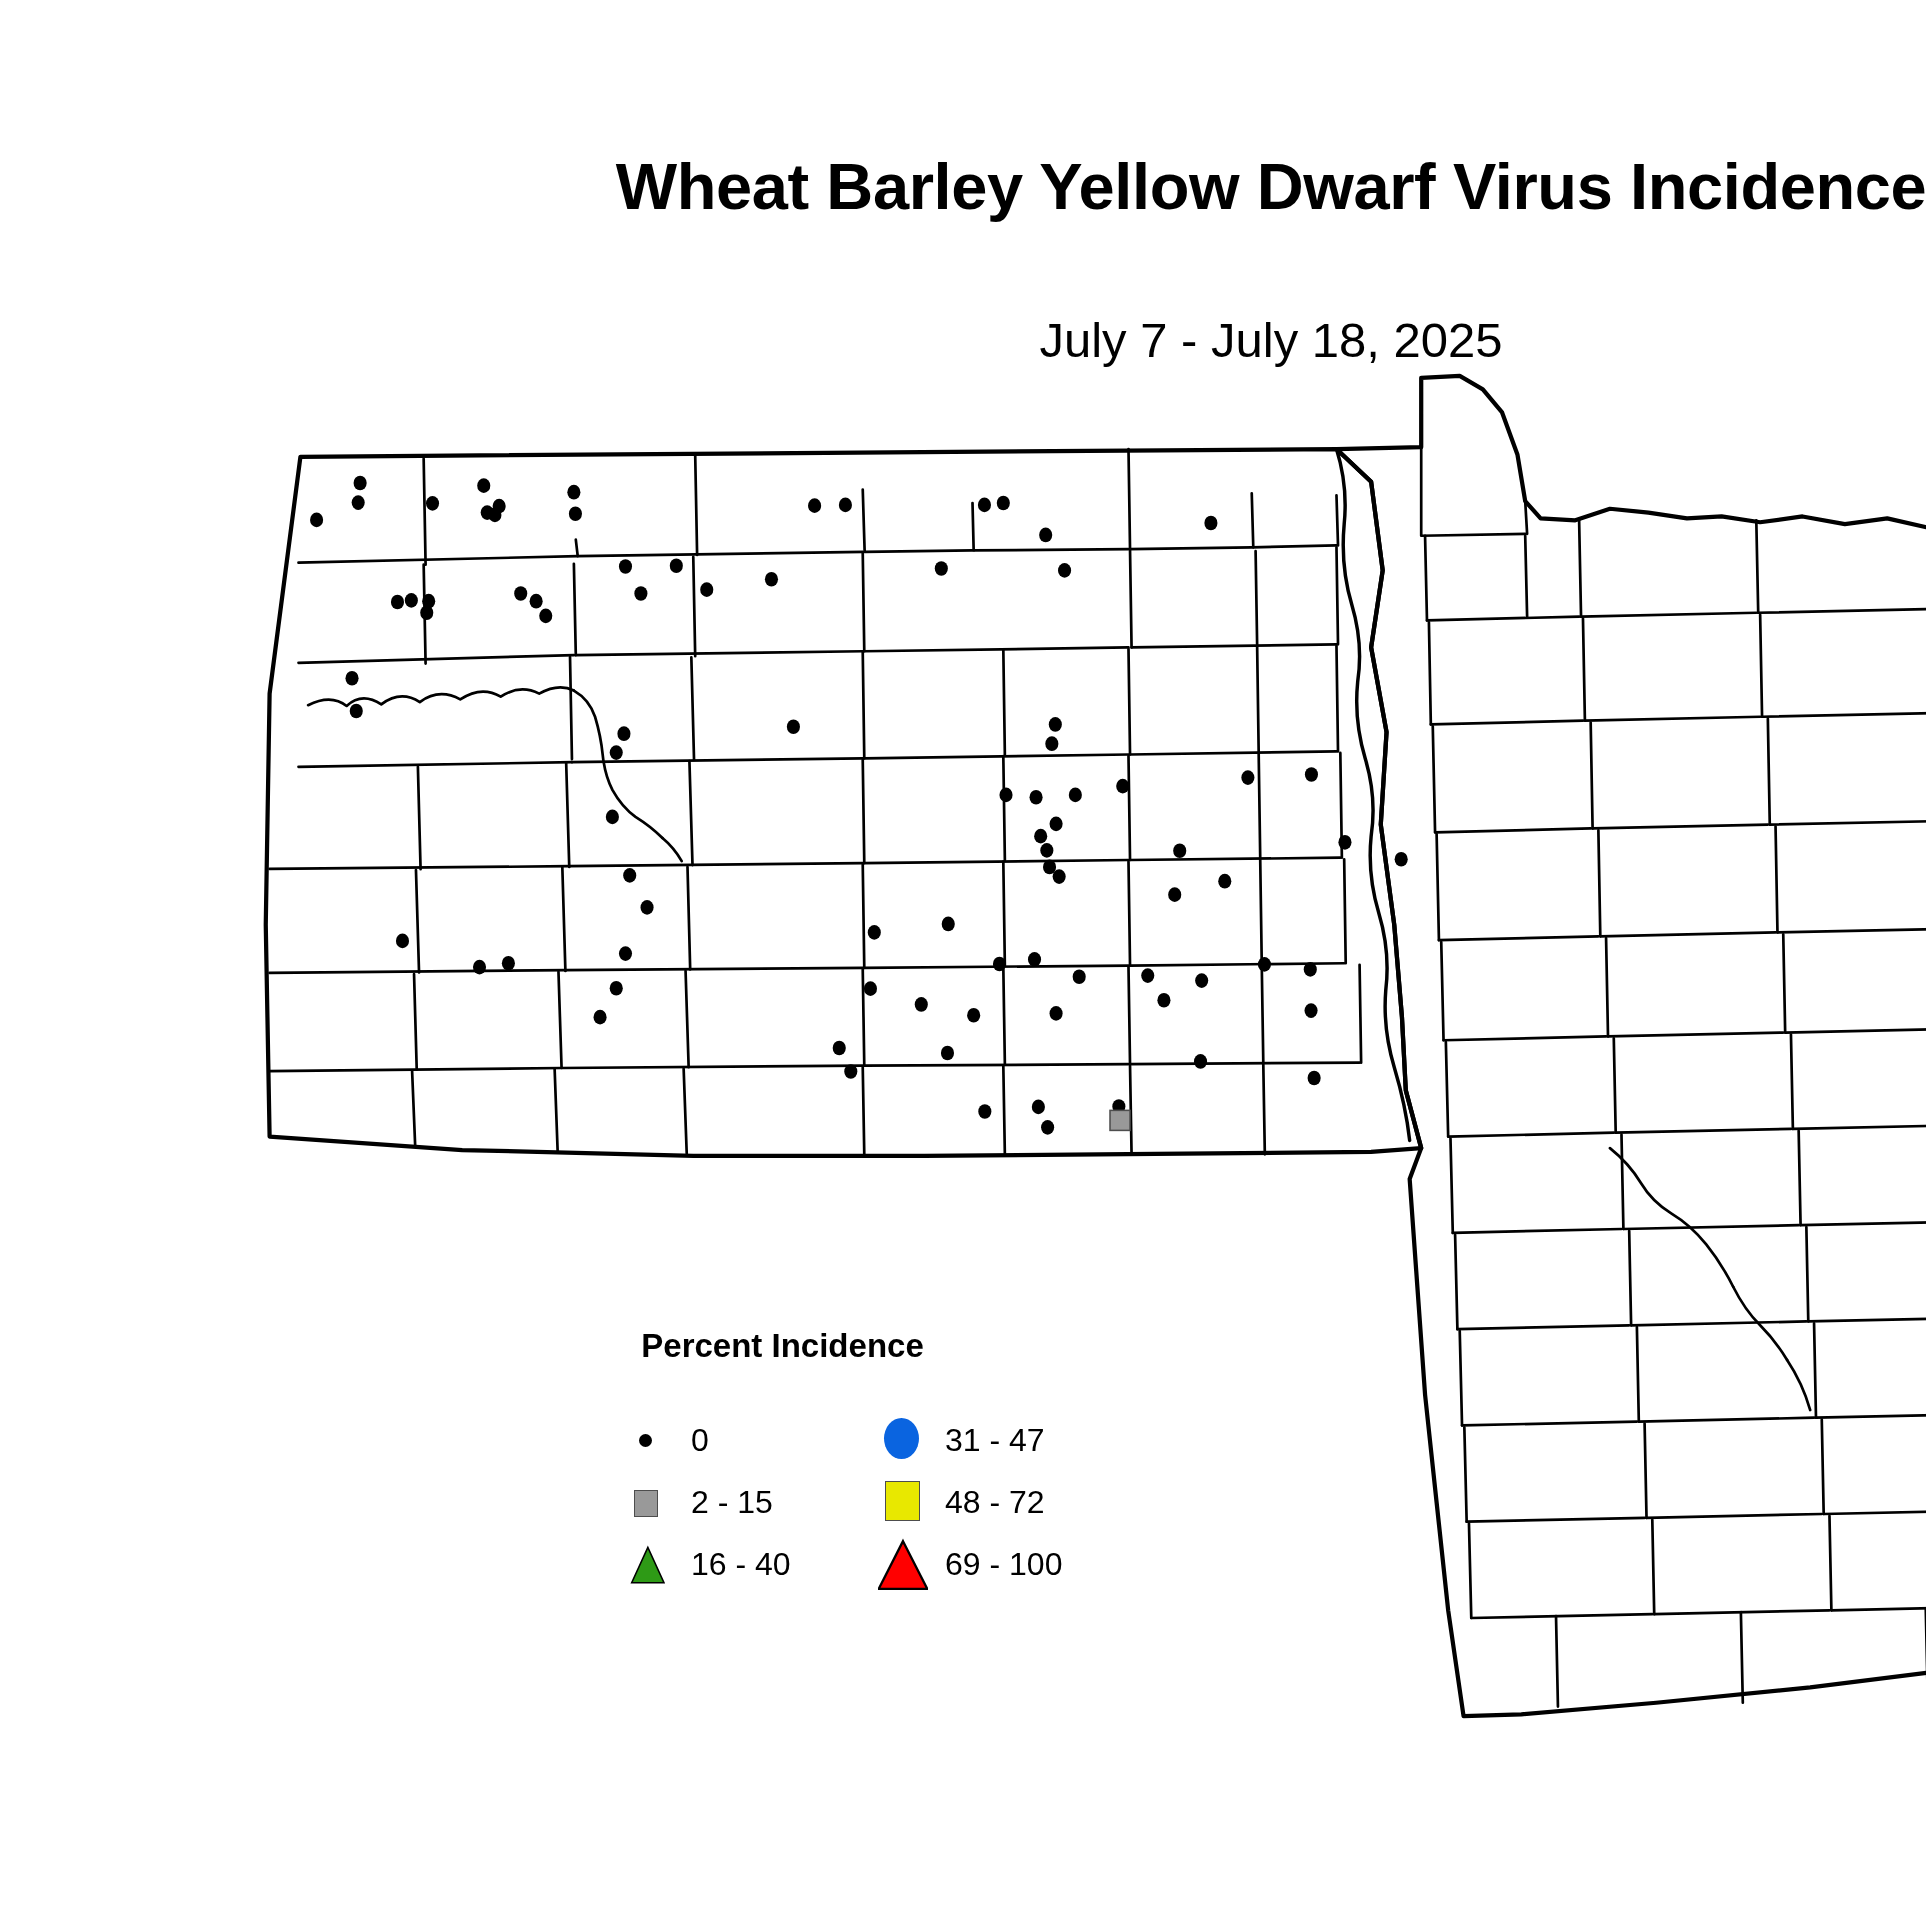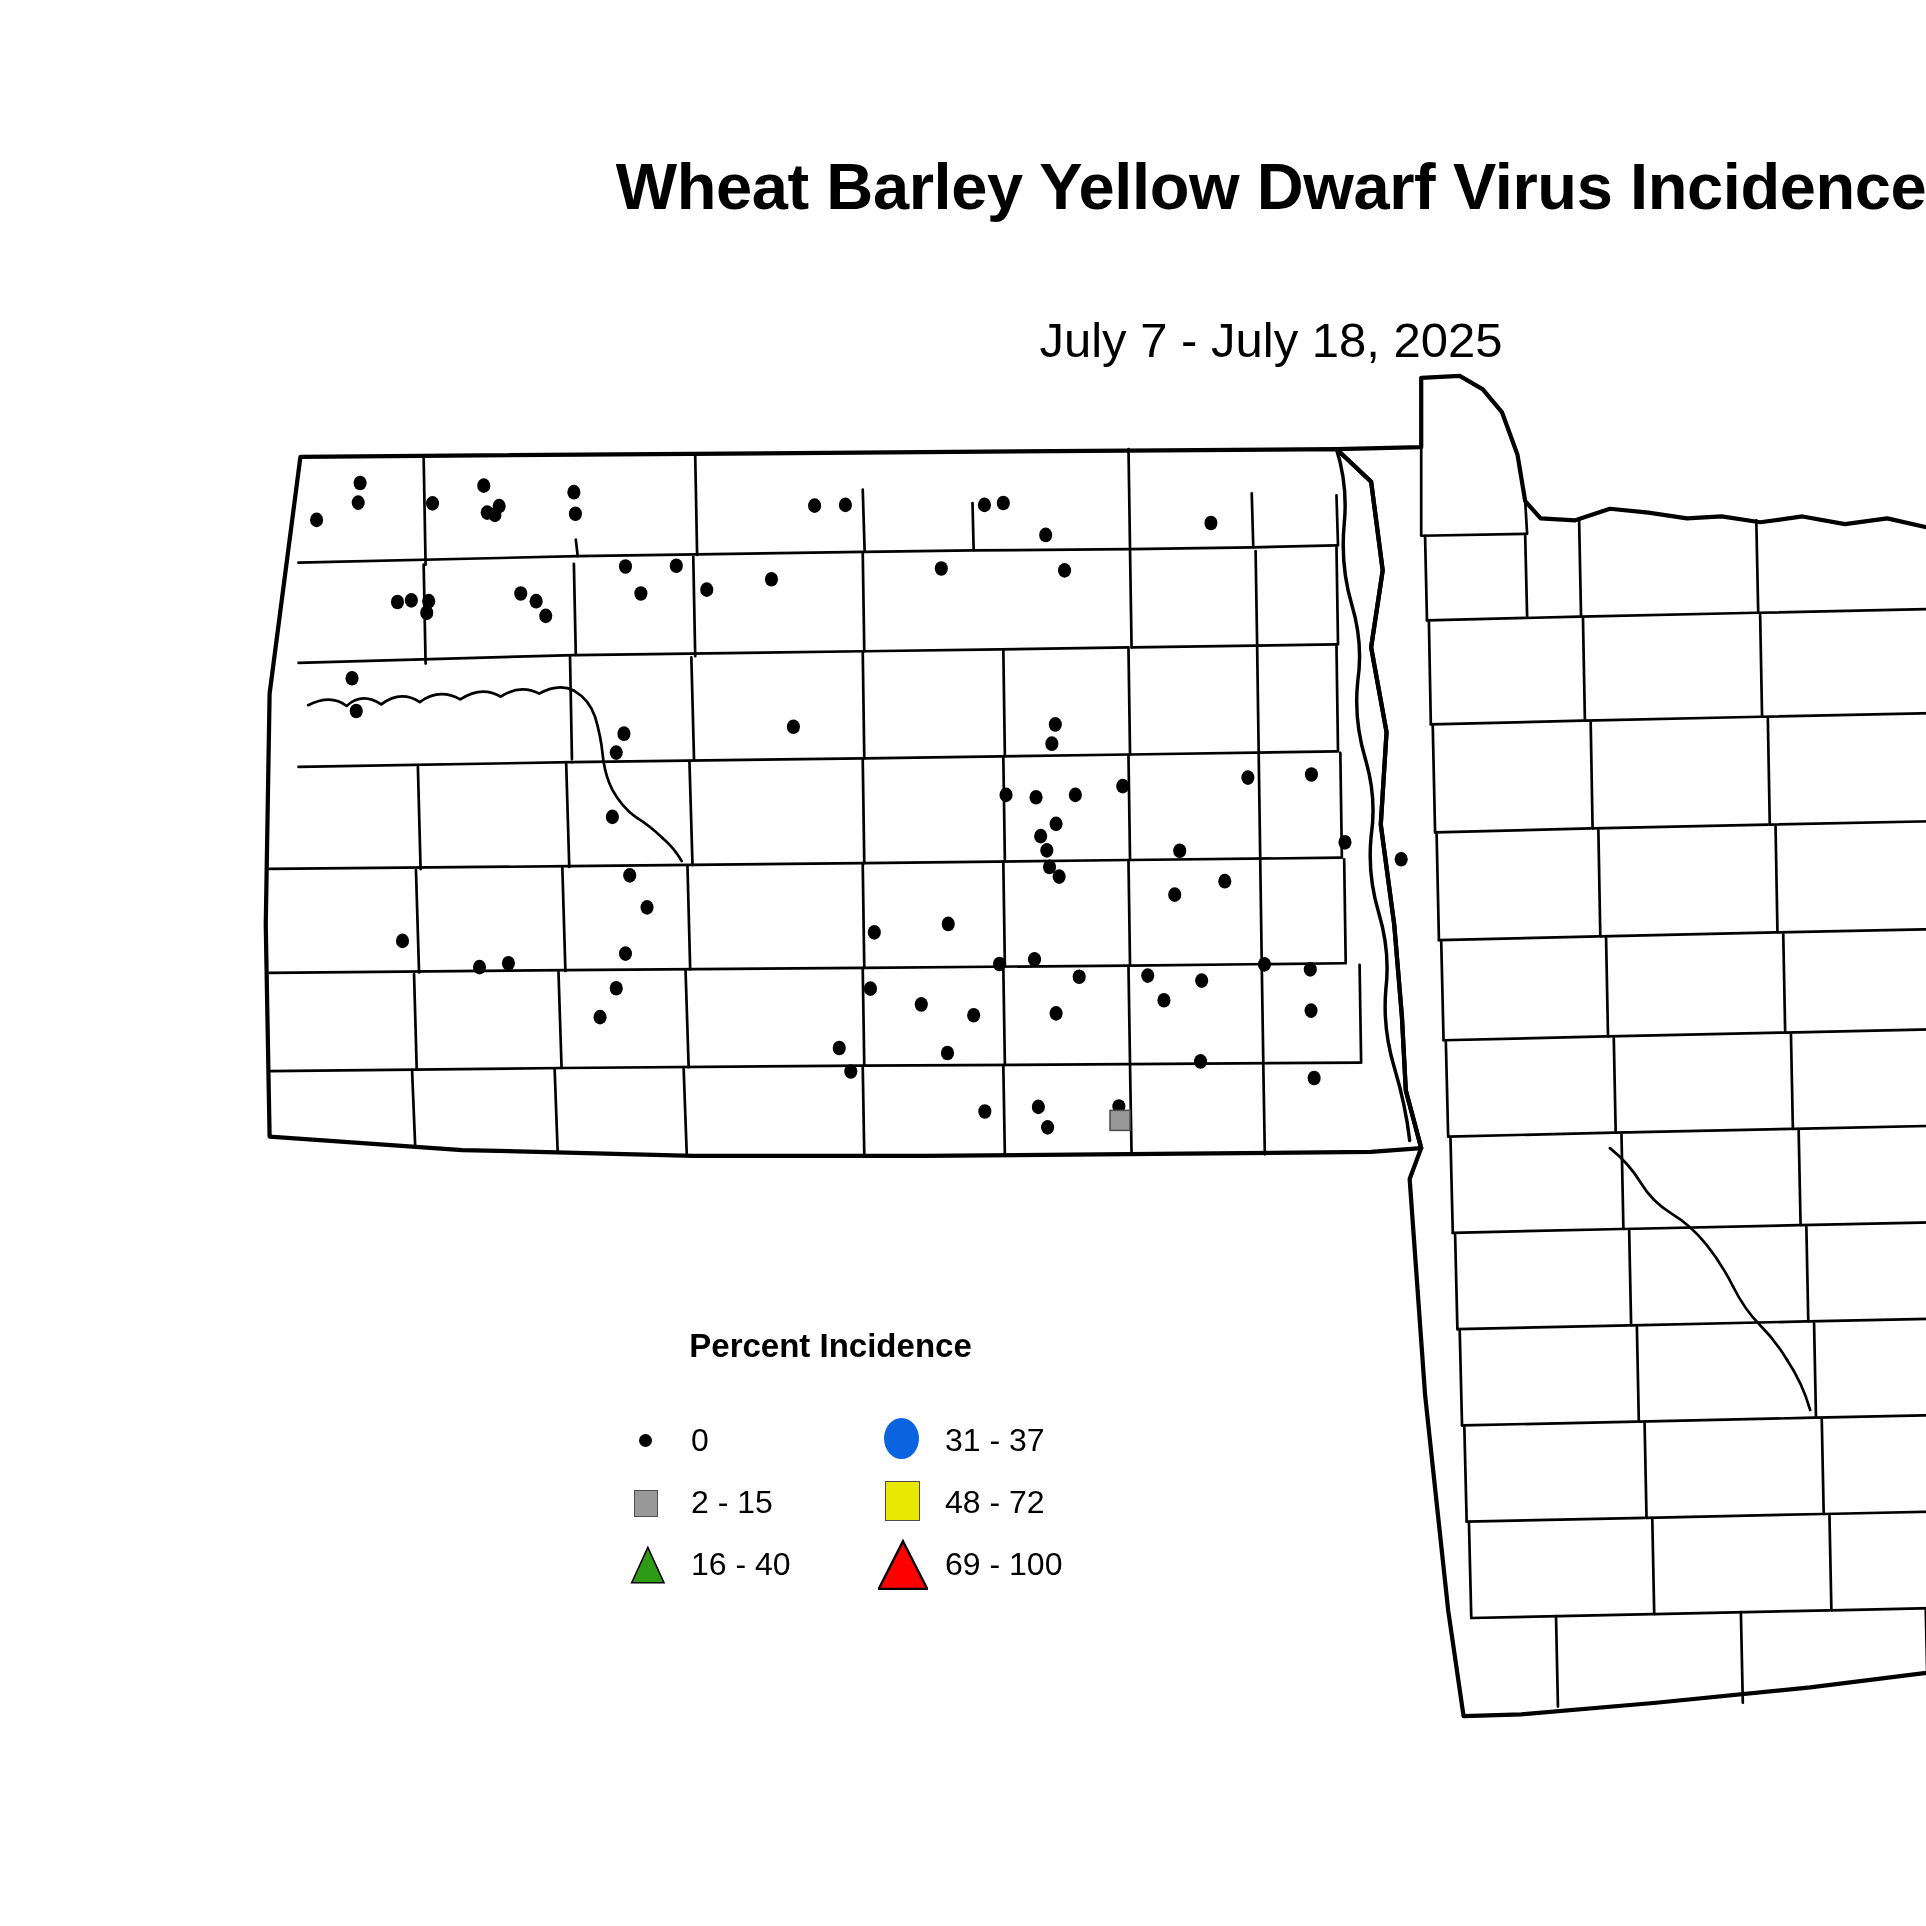--- a/index.html
+++ b/index.html
@@ -14,21 +14,21 @@
          font-family:"Liberation Sans",sans-serif;font-weight:normal;
          font-size:49px;line-height:1;color:#000;}
 
   #mapwrap{position:absolute;left:0;top:0;width:2542px;height:1965px;}
   #mapsvg{position:absolute;left:0;top:0;width:2542px;height:1965px;}
 
   
   .legend{position:absolute;left:624px;top:1325px;width:539px;height:293px;}
   .legend-title{position:absolute;left:17.3px;top:3.9px;width:385px;
         font-family:"Liberation Sans",sans-serif;font-weight:bold;
-        font-size:33px;line-height:1;color:#000;white-space:nowrap;margin-left:48px;}
+        font-size:33px;line-height:1;color:#000;white-space:nowrap;}
   .leg-col{position:absolute;top:89px;width:239px;}
   .leg-col.left{left:0px;}
   .leg-col.right{left:254px;}
   .leg-row{position:relative;height:62px;}
   .leg-sym{position:absolute;left:0px;top:0px;width:50px;height:54px;}
   .leg-lab{position:absolute;left:67px;top:3.9px;
         font-family:"Liberation Sans",sans-serif;font-size:32px;
         line-height:1.4;color:#000;white-space:nowrap;}
 
   .sym-dot-sm{position:absolute;left:14.6px;top:20px;width:13px;height:13px;
@@ -389,21 +389,21 @@
         </div>
         <div class="leg-lab">16 - 40</div>
       </div>
     </div>
 
     <div class="leg-col right">
       <div class="leg-row">
         <div class="leg-sym">
           <div class="sym-dot-blue"></div>
         </div>
-        <div class="leg-lab">31 - 37</div>
+        <div class="leg-lab">31 - 47</div>
       </div>
       <div class="leg-row">
         <div class="leg-sym">
           <div class="sym-sq-yellow"></div>
         </div>
         <div class="leg-lab">48 - 72</div>
       </div>
       <div class="leg-row">
         <div class="leg-sym">
           <svg width="50" height="54" viewBox="0 0 130 140">

